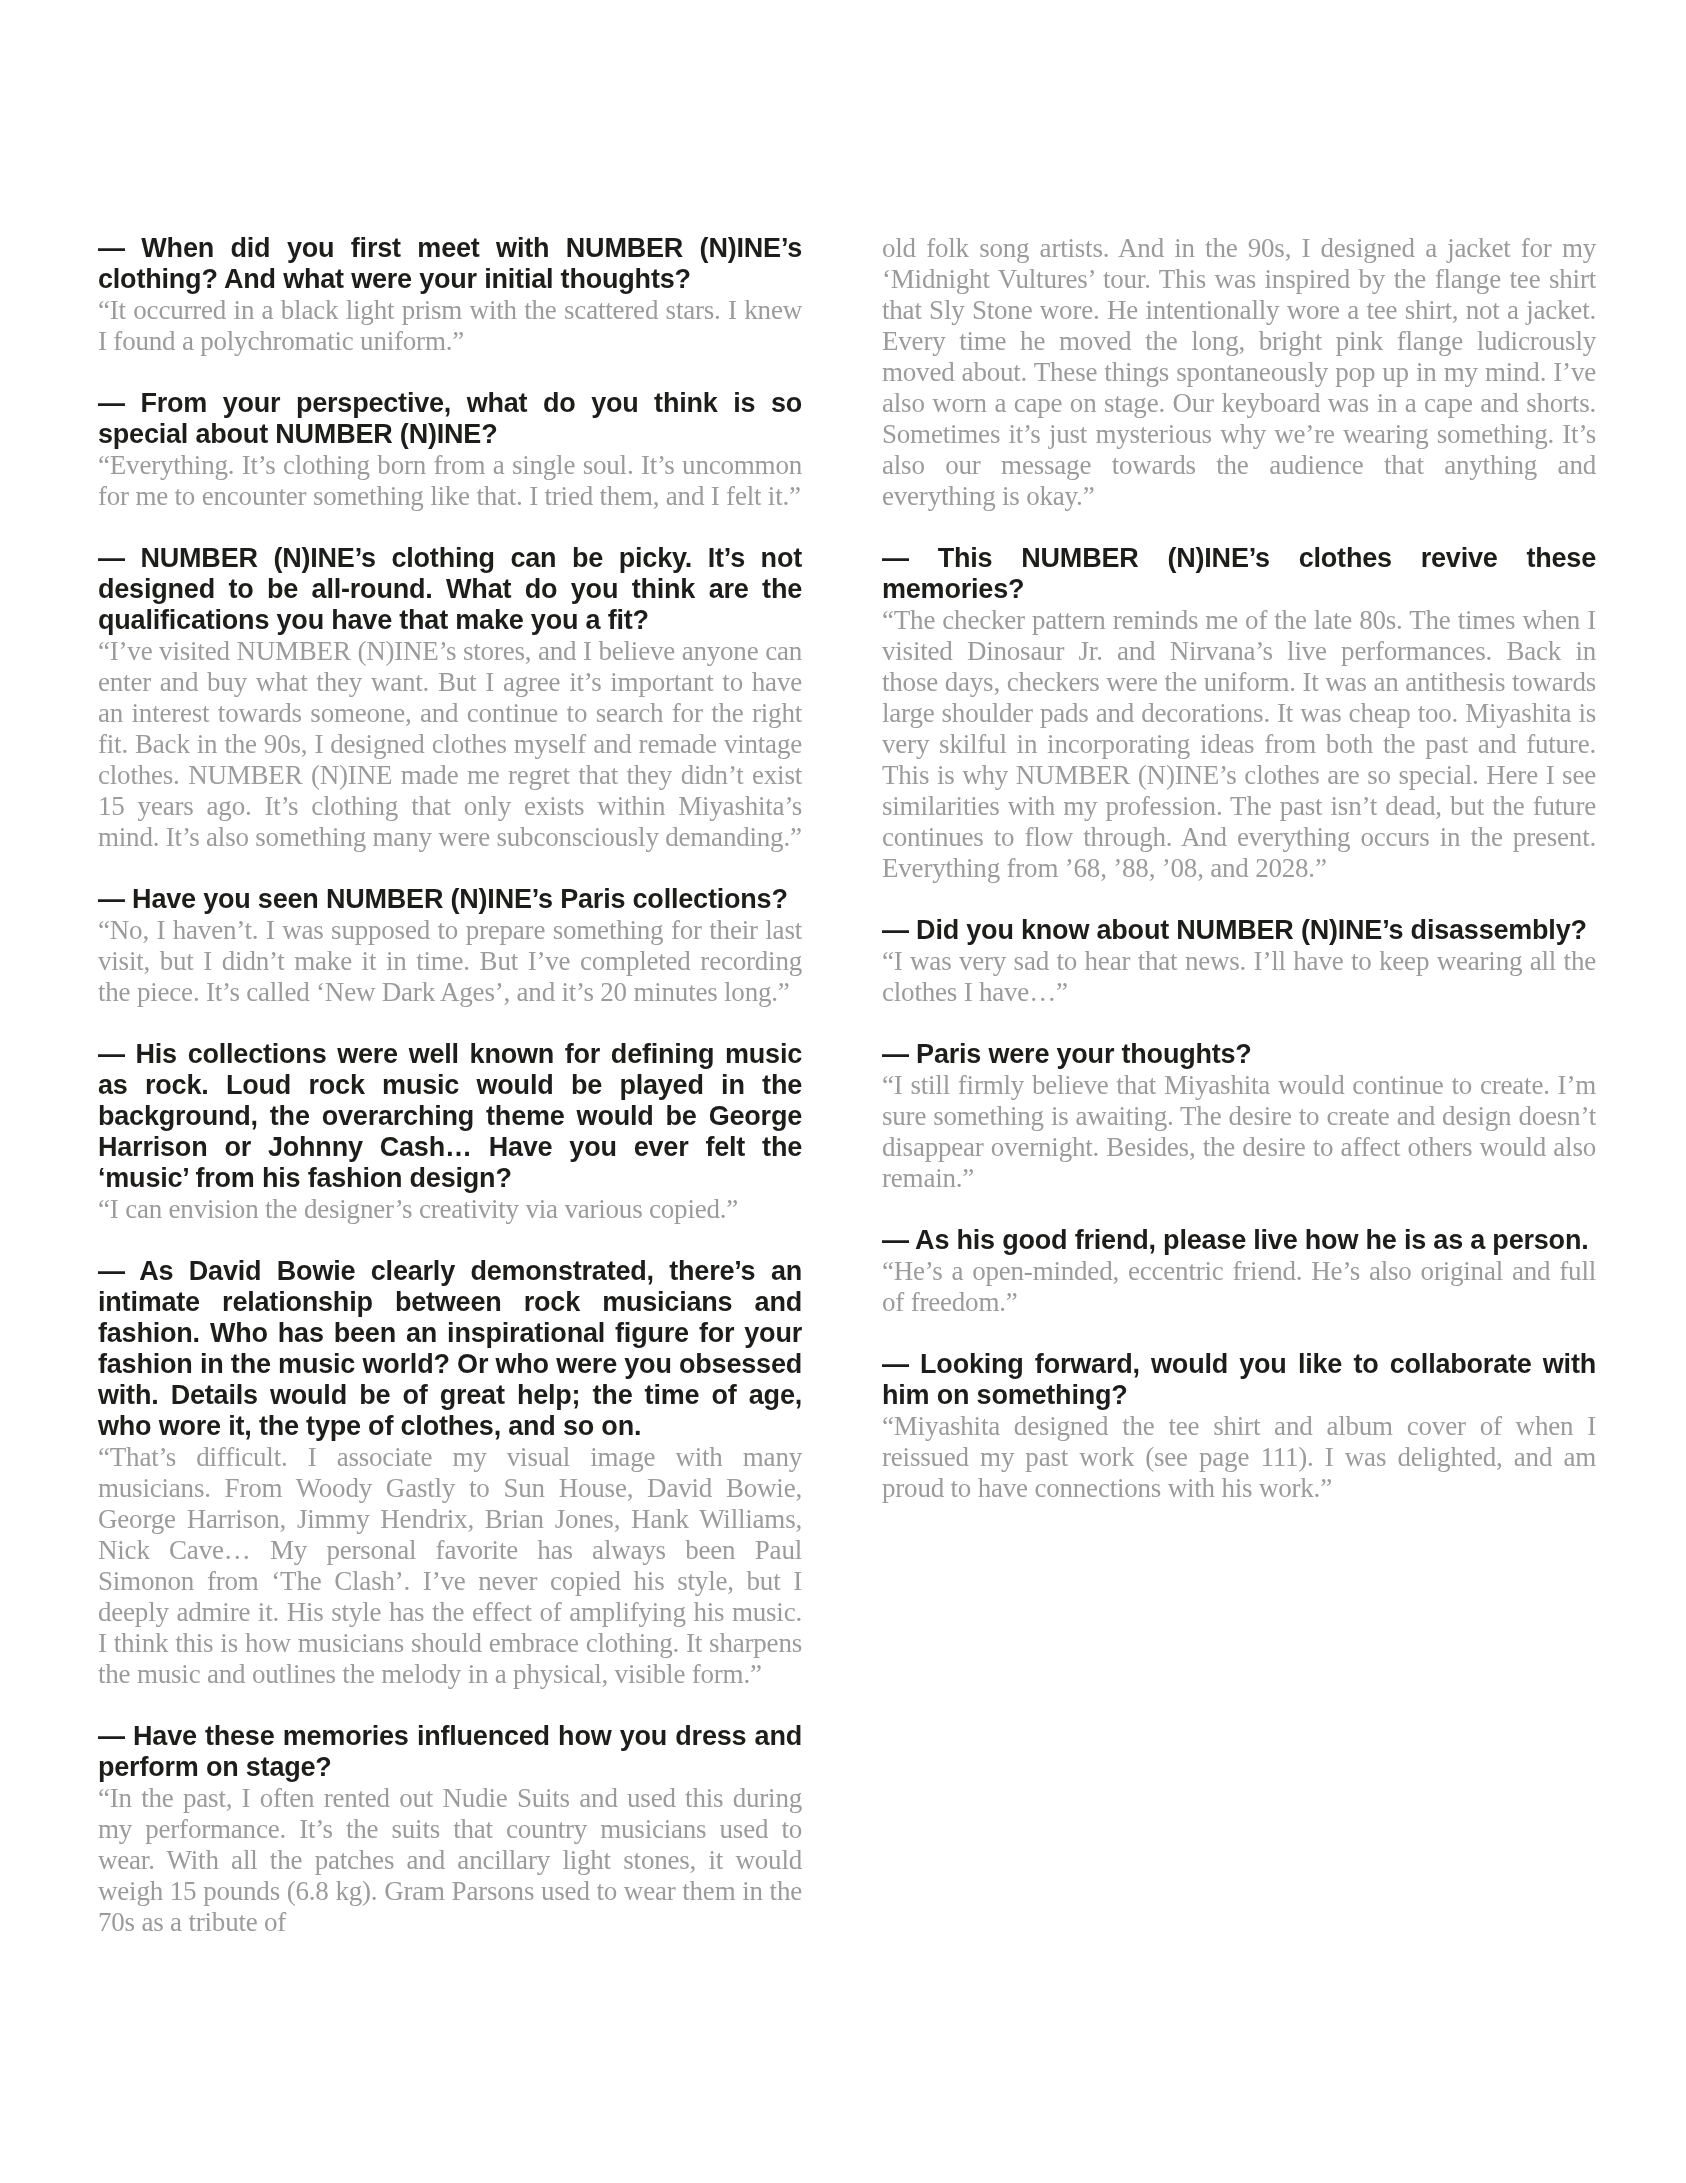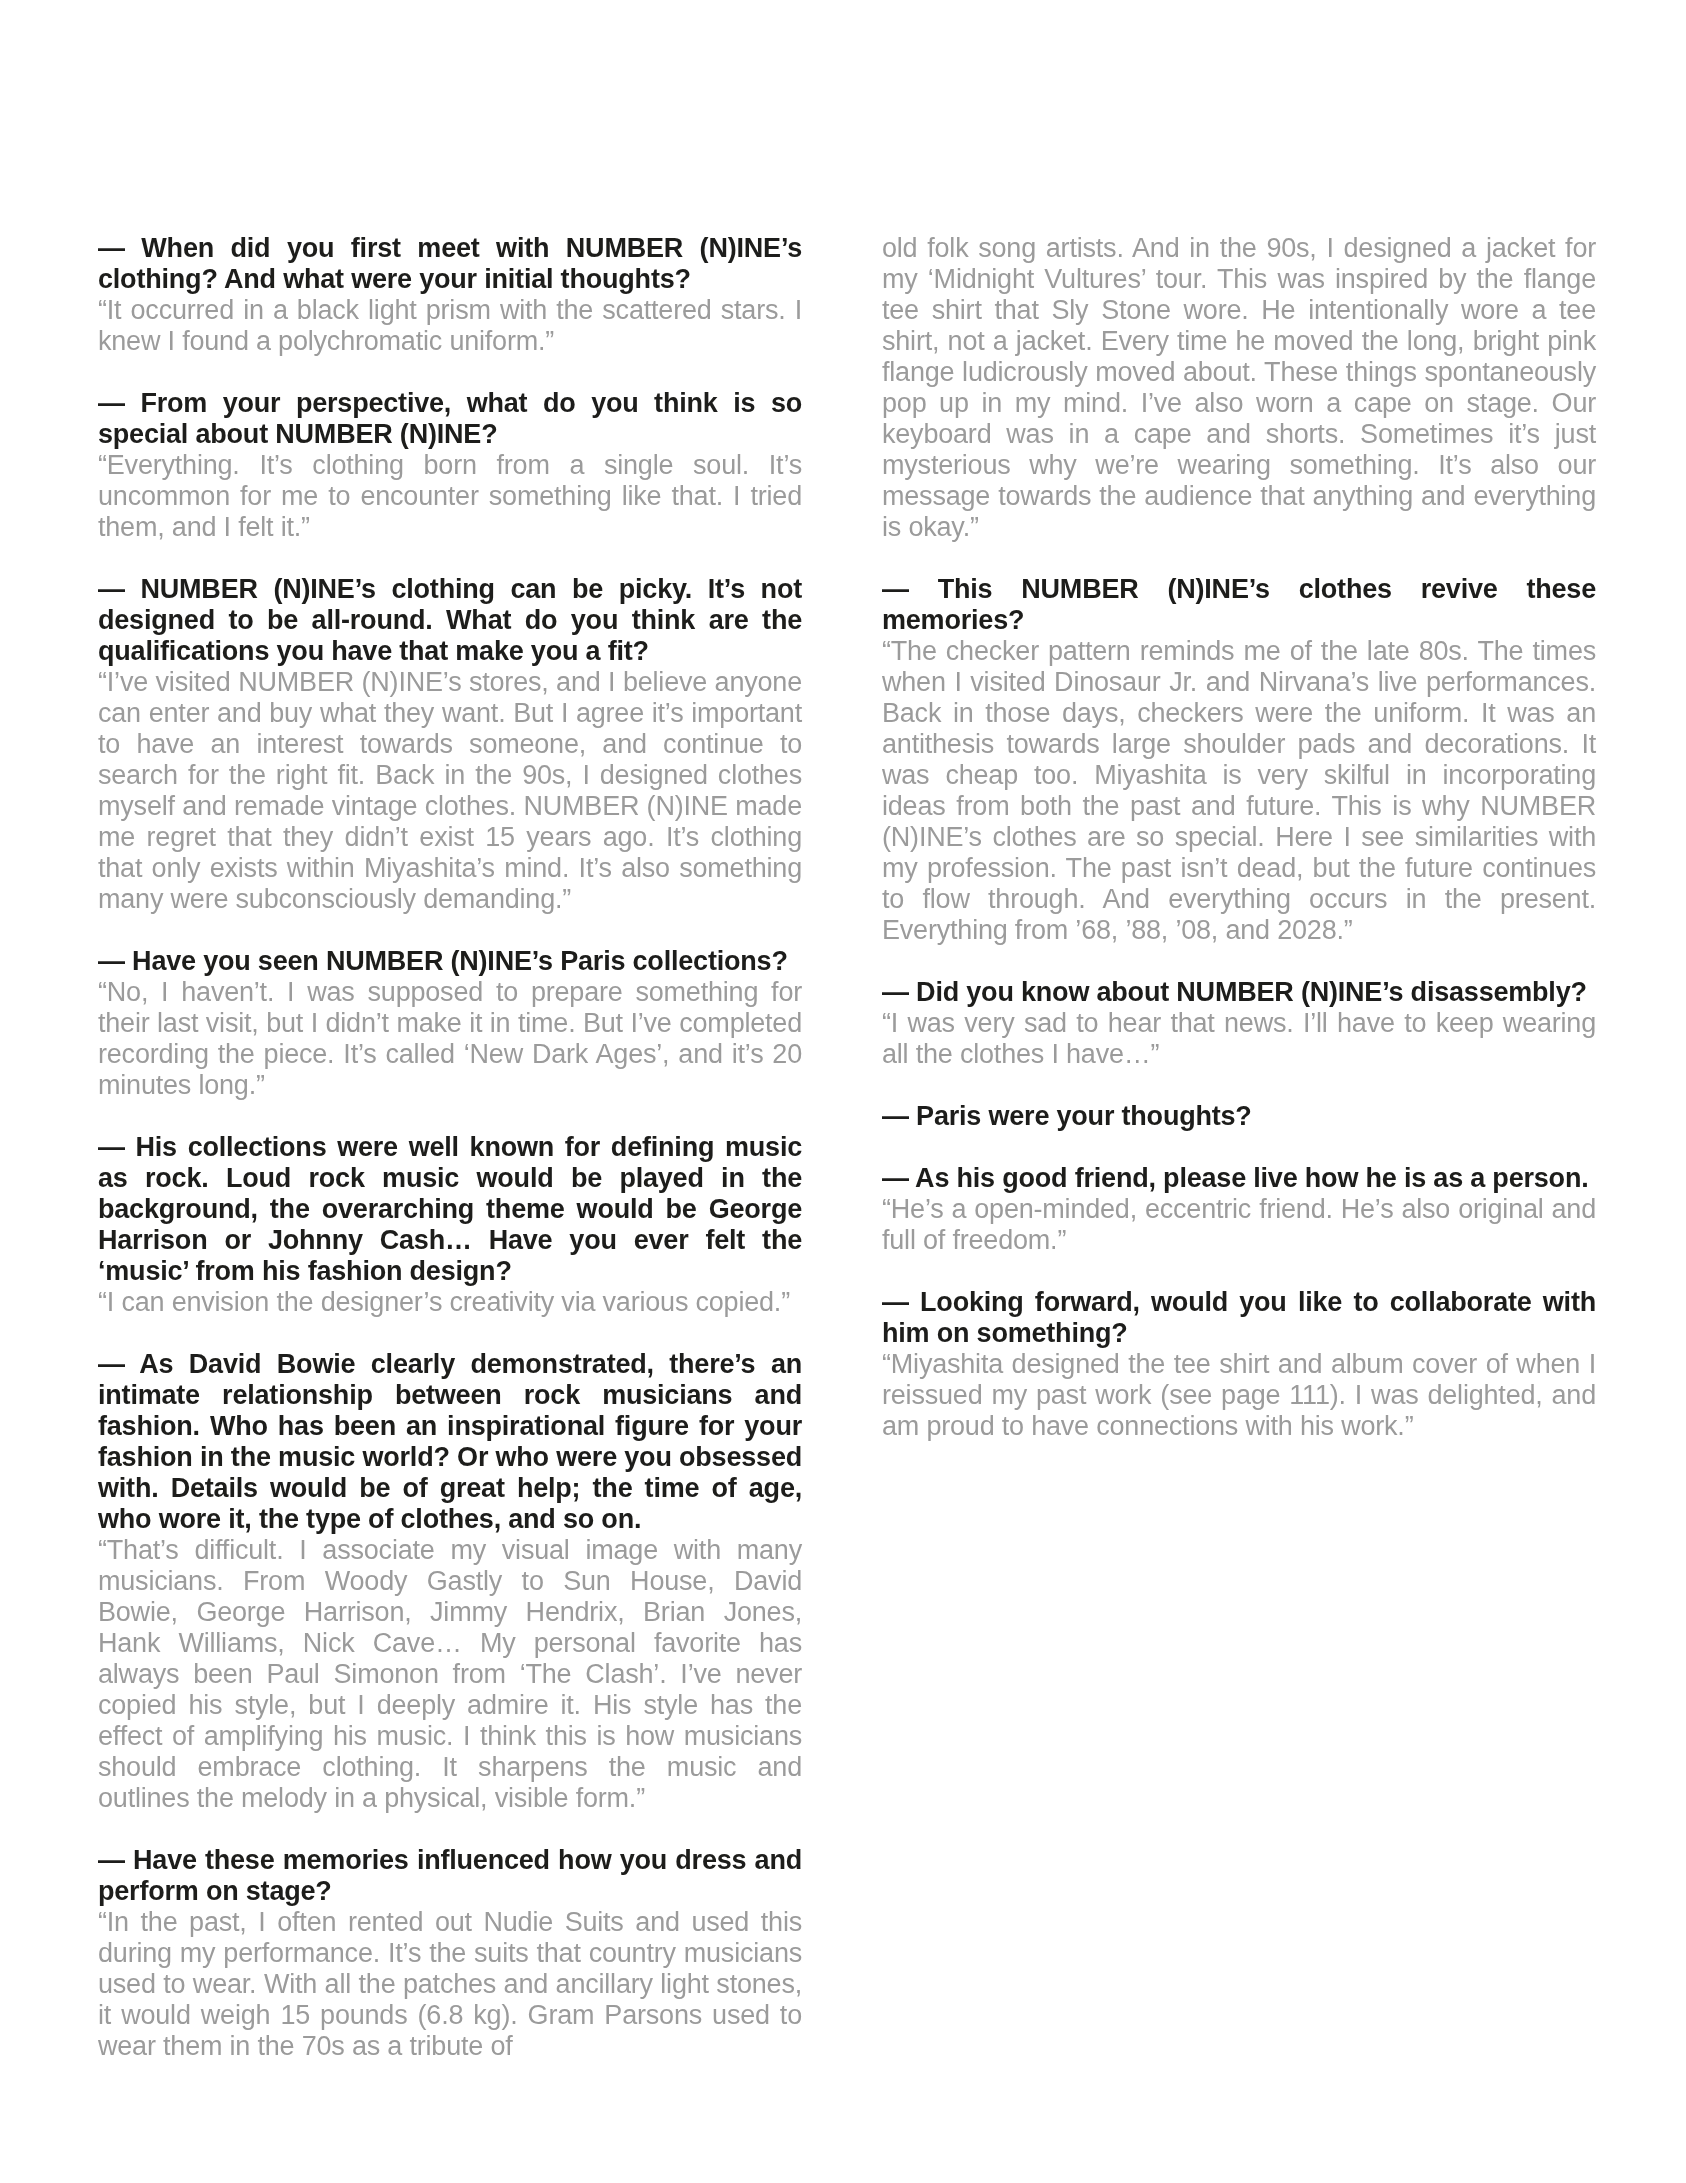--- a/index.html
+++ b/index.html
@@ -19,21 +19,21 @@
   .col-right { left: 882px; width: 714px; }
   .qa { margin: 0 0 31px 0; }
   .page p {
     margin: 0;
     font-size: 27px;
     line-height: 31px;
     text-align: justify;
     letter-spacing: -0.2px;
   }
   .q { color: #1d1d1b; font-weight: 700; }
-  .a { color: #9b9b9b; font-weight: 400; }
+  .a { color: #9b9b9b; font-weight: 400; font-family: Liberation Serif, serif; }
 </style>
 </head>
 <body>
 
 <div class="page">
 
   <section class="col col-left">
     <div class="qa">
       <p class="q">— When did you first meet with NUMBER (N)INE’s clothing? And what were your initial thoughts?</p>
       <p class="a">“It occurred in a black light prism with the scattered stars. I knew I found a polychromatic uniform.”</p>
@@ -71,20 +71,21 @@
     <div class="qa">
       <p class="q">— This NUMBER (N)INE’s clothes revive these memories?</p>
       <p class="a">“The checker pattern reminds me of the late 80s. The times when I visited Dinosaur Jr. and Nirvana’s live performances. Back in those days, checkers were the uniform. It was an antithesis towards large shoulder pads and decorations. It was cheap too. Miyashita is very skilful in incorporating ideas from both the past and future. This is why NUMBER (N)INE’s clothes are so special. Here I see similarities with my profession. The past isn’t dead, but the future continues to flow through. And everything occurs in the present. Everything from ’68, ’88, ’08, and 2028.”</p>
     </div>
     <div class="qa">
       <p class="q">— Did you know about NUMBER (N)INE’s disassembly?</p>
       <p class="a">“I was very sad to hear that news. I’ll have to keep wearing all the clothes I have…”</p>
     </div>
     <div class="qa">
       <p class="q">— Paris were your thoughts?</p>
+      <p class="a">“I still firmly believe that Miyashita would continue to create. I’m sure something is awaiting. The desire to create and design doesn’t disappear overnight. Besides, the desire to affect others would also remain.”</p>
     </div>
     <div class="qa">
       <p class="q">— As his good friend, please live how he is as a person.</p>
       <p class="a">“He’s a open-minded, eccentric friend. He’s also original and full of freedom.”</p>
     </div>
     <div class="qa">
       <p class="q">— Looking forward, would you like to collaborate with him on something?</p>
       <p class="a">“Miyashita designed the tee shirt and album cover of when I reissued my past work (see page 111). I was delighted, and am proud to have connections with his work.”</p>
     </div>
   </section>

